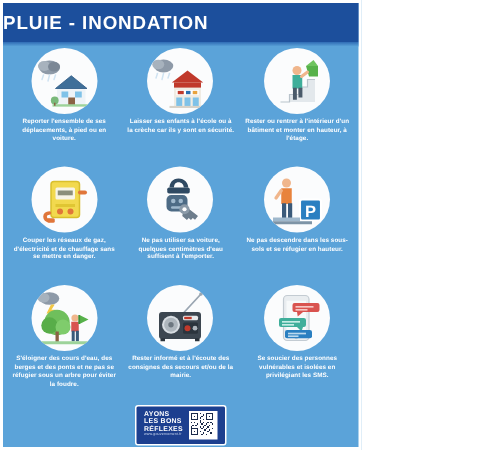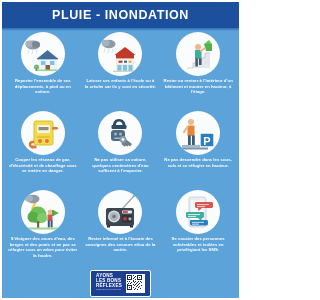--- a/index.html
+++ b/index.html
@@ -11,21 +11,21 @@
   .poster{
     position:relative;width:241px;height:300px;box-sizing:border-box;
     border:2px solid #ffffff;
     background:#5ba3d9;
     display:flex;flex-direction:column;
   }
   
   .header{
     background:#1c4f9c;
     height:26px;flex:0 0 26px;
-    display:flex;align-items:center;justify-content:center;
+    display:flex;align-items:center;justify-content:flex-start;
     position:relative;
   }
   .header::after{
     content:"";position:absolute;left:0;right:0;bottom:-3px;height:3px;
     background:linear-gradient(to bottom,#2f6cb5,#5ba3d9);
   }
   .header-title{
     color:#ffffff;font-size:12.5px;font-weight:bold;letter-spacing:.6px;
     white-space:nowrap;
   }

